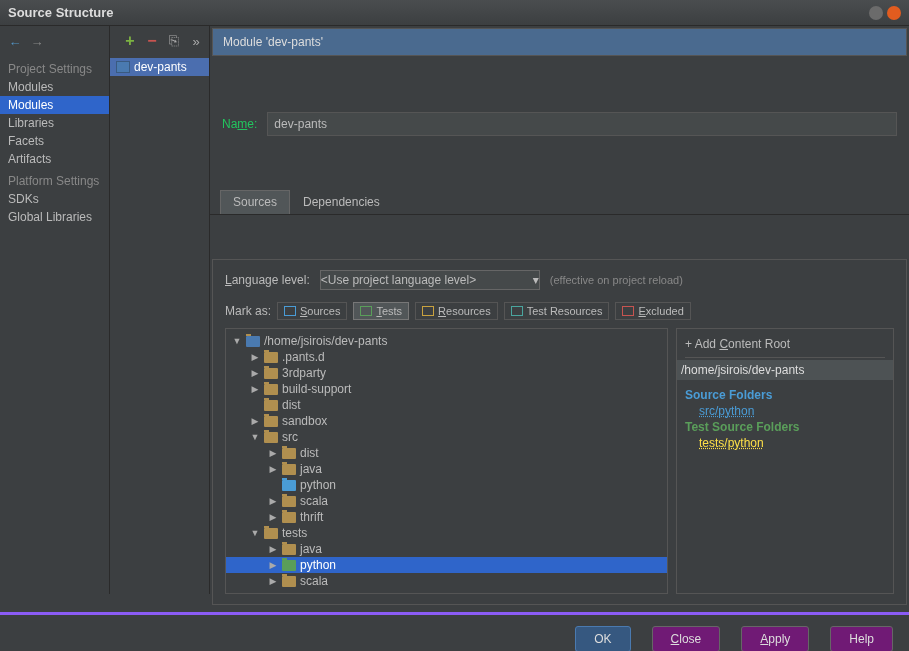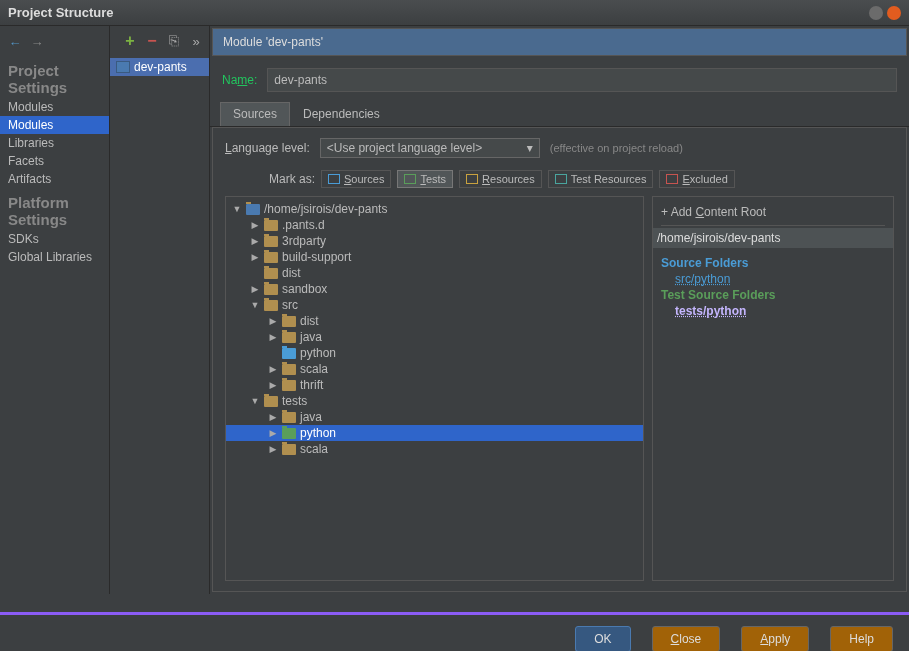--- a/index.html
+++ b/index.html
@@ -4,81 +4,81 @@
 <style>
 * { box-sizing: border-box; margin: 0; padding: 0; font-family: sans-serif; }
 body { background: #3c3f41; color: #bbbbbb; font-size: 12px; width: 909px; height: 651px; overflow: hidden; }
 .titlebar { background: linear-gradient(#4a4d4f, #3c3f41); height: 26px; display: flex; align-items: center; padding: 0 8px; border-bottom: 1px solid #2a2a2a; }
 .titlebar-title { font-weight: bold; color: #ddd; font-size: 13px; flex: 1; }
 .titlebar-ctrl { width: 14px; height: 14px; border-radius: 7px; margin-left: 4px; }
 .min-btn { background: #6b6b6b; }
 .close-btn { background: #e25c1f; }
 .content { display: flex; height: 568px; }
 .sidebar { width: 110px; background: #3c3f41; border-right: 1px solid #2a2a2a; overflow: hidden; }
-.sidebar-header { color: #888; font-size: 15px; font-weight: bold; padding: 6px 8px 2px; }
+.sidebar-header { color: #888; font-size: 12px; font-weight: normal; padding: 6px 8px 2px; }
 .sidebar-item { padding: 2px 8px; cursor: pointer; color: #bbb; }
 .sidebar-item.selected { background: #2f65ca; color: #fff; }
 .mid-panel { width: 100px; background: #3c3f41; border-right: 1px solid #2a2a2a; position: relative; }
 .mid-toolbar { height: 30px; display: flex; align-items: center; justify-content: flex-end; gap: 8px; padding: 0 6px; }
 .nav-toolbar { height: 30px; display: flex; align-items: center; gap: 8px; padding: 0 8px; }
 .tb-icon { width: 14px; height: 14px; display: inline-flex; align-items: center; justify-content: center; font-size: 13px; }
 .plus { color: #7cb342; font-weight: bold; font-size: 16px; }
 .minus { color: #c75450; font-weight: bold; font-size: 16px; }
 .copy-ic { color: #aaa; }
 .mid-item { display: flex; align-items: center; gap: 4px; padding: 2px 6px; background: #4b6eaf; color: #fff; margin: 2px 0; }
 .mod-icon { width: 14px; height: 12px; background: #4a7ab0; border: 1px solid #3a5a80; }
-.main { flex: 1; display: flex; flex-direction: column; padding: 0; }
+.main { flex: 1; display: flex; flex-direction: column; padding: 0; gap: 44px; }
 .main-title { background: #4a6a8f; color: #ddd; padding: 6px 10px; font-size: 12px; margin: 2px; border: 1px solid #555; }
 .form-row { display: flex; align-items: center; padding: 10px 12px; gap: 10px; }
 .form-label { color: #22c55e; }
 .form-input { flex: 1; background: #45494a; border: 1px solid #555; color: #bbb; padding: 4px 6px; font-size: 12px; }
 .tabs { display: flex; border-bottom: 1px solid #2a2a2a; padding-left: 10px; background: #3c3f41; }
 .tab { padding: 4px 12px; color: #bbb; cursor: pointer; border: 1px solid transparent; }
 .tab.active { background: #515658; border: 1px solid #666; border-bottom: none; }
 .sources-body { flex: 1; padding: 10px 12px; display: flex; flex-direction: column; border: 1px solid #555; margin: 0 2px 2px; background: #3c3f41; }
 .lang-row { display: flex; align-items: center; gap: 10px; margin-bottom: 12px; }
-.lang-select { background: #45494a; border: 1px solid #666; color: #bbb; padding: 2px 6px; min-width: 220px; display: flex; align-items: center; justify-content: space-between; }
+.lang-select { background: #45494a; border: 1px solid #666; color: #bbb; padding: 2px 0; min-width: 220px; display: flex; align-items: center; justify-content: space-between; }
 .lang-hint { color: #888; font-size: 11px; }
-.mark-row { display: flex; align-items: center; gap: 6px; margin-bottom: 8px; margin-left: 44px; }
+.mark-row { display: flex; align-items: center; gap: 6px; margin-bottom: 8px; }
 .mark-btn { display: inline-flex; align-items: center; gap: 4px; padding: 2px 6px; border: 1px solid #555; cursor: pointer; color: #bbb; font-size: 11px; }
 .mark-btn.active { background: #515658; border-color: #777; }
 .folder-ic { width: 12px; height: 10px; border: 1px solid; display: inline-block; }
 .fc-blue { border-color: #4a9cd6; background: transparent; }
 .fc-green { border-color: #5a9e5a; background: transparent; }
 .fc-yellow { border-color: #c9a23f; background: transparent; }
 .fc-teal { border-color: #4aa59e; background: transparent; }
 .fc-red { border-color: #c75450; background: transparent; }
 .tree-and-right { display: flex; flex: 1; gap: 8px; }
 .tree { flex: 1; border: 1px solid #555; background: #3c3f41; overflow: auto; padding: 4px 0; }
 .tree-row { display: flex; align-items: center; gap: 4px; padding: 1px 6px; color: #bbb; white-space: nowrap; }
 .tree-row.selected { background: #2f65ca; color: #fff; }
 .exp { width: 10px; color: #aaa; font-size: 9px; display: inline-block; text-align: center; }
 .fld { width: 14px; height: 11px; background: #b08f4f; border-radius: 1px; display: inline-block; position: relative; }
 .fld::before { content: ''; position: absolute; top: -2px; left: 0; width: 5px; height: 2px; background: #b08f4f; }
 .fld.blue { background: #4a9cd6; }
 .fld.blue::before { background: #4a9cd6; }
 .fld.green { background: #5a9e5a; }
 .fld.green::before { background: #5a9e5a; }
 .fld.mod { background: #4a7ab0; }
-.right-pane { width: 242px; border: 1px solid #555; background: #3c3f41; padding: 6px 8px; }
+.right-pane { width: 218px; border: 1px solid #555; background: #3c3f41; padding: 6px 8px; }
 .add-root { color: #bbb; padding: 2px 0 6px; border-bottom: 1px solid #555; }
 .root-path { background: #4d5254; color: #ddd; padding: 3px 4px; margin: 2px -8px; }
 .sf-header { color: #4a9cd6; font-weight: bold; margin-top: 8px; }
 .sf-item { color: #4a9cd6; padding: 2px 0 2px 14px; text-decoration: underline dotted; }
 .tsf-header { color: #5a9e5a; font-weight: bold; margin-top: 0; }
-.tsf-item { color: #c4b5fd; padding: 2px 0 2px 14px; text-decoration: underline dotted; font-weight: bold; }
+.tsf-item { color: #fde047; padding: 2px 0 2px 14px; text-decoration: underline dotted; }
 .bottom-bar { height: 50px; display: flex; align-items: center; justify-content: flex-end; gap: 21px; padding: 0 16px; border-top: 3px solid #8b5cf6; margin-top: 18px; }
-.btn { background: #a16207; border: 1px solid #666; color: #ddd; padding: 5px 18px; cursor: pointer; font-size: 12px; border-radius: 3px; }
+.btn { background: #701a75; border: 1px solid #666; color: #ddd; padding: 5px 18px; cursor: pointer; font-size: 12px; border-radius: 3px; }
 .btn.primary { background: #365880; border-color: #4a7ab0; }
 </style>
 </head>
 <body>
 
 <div class="titlebar">
-  <span class="titlebar-title">Project Structure</span>
+  <span class="titlebar-title">Source Structure</span>
   <span class="titlebar-ctrl min-btn"></span>
   <span class="titlebar-ctrl close-btn"></span>
 </div>
 
 <div class="content">
 
   <div class="sidebar">
     <div class="nav-toolbar">
       <span class="tb-icon" style="color:#5394c4">←</span>
       <span class="tb-icon" style="color:#888">→</span>

